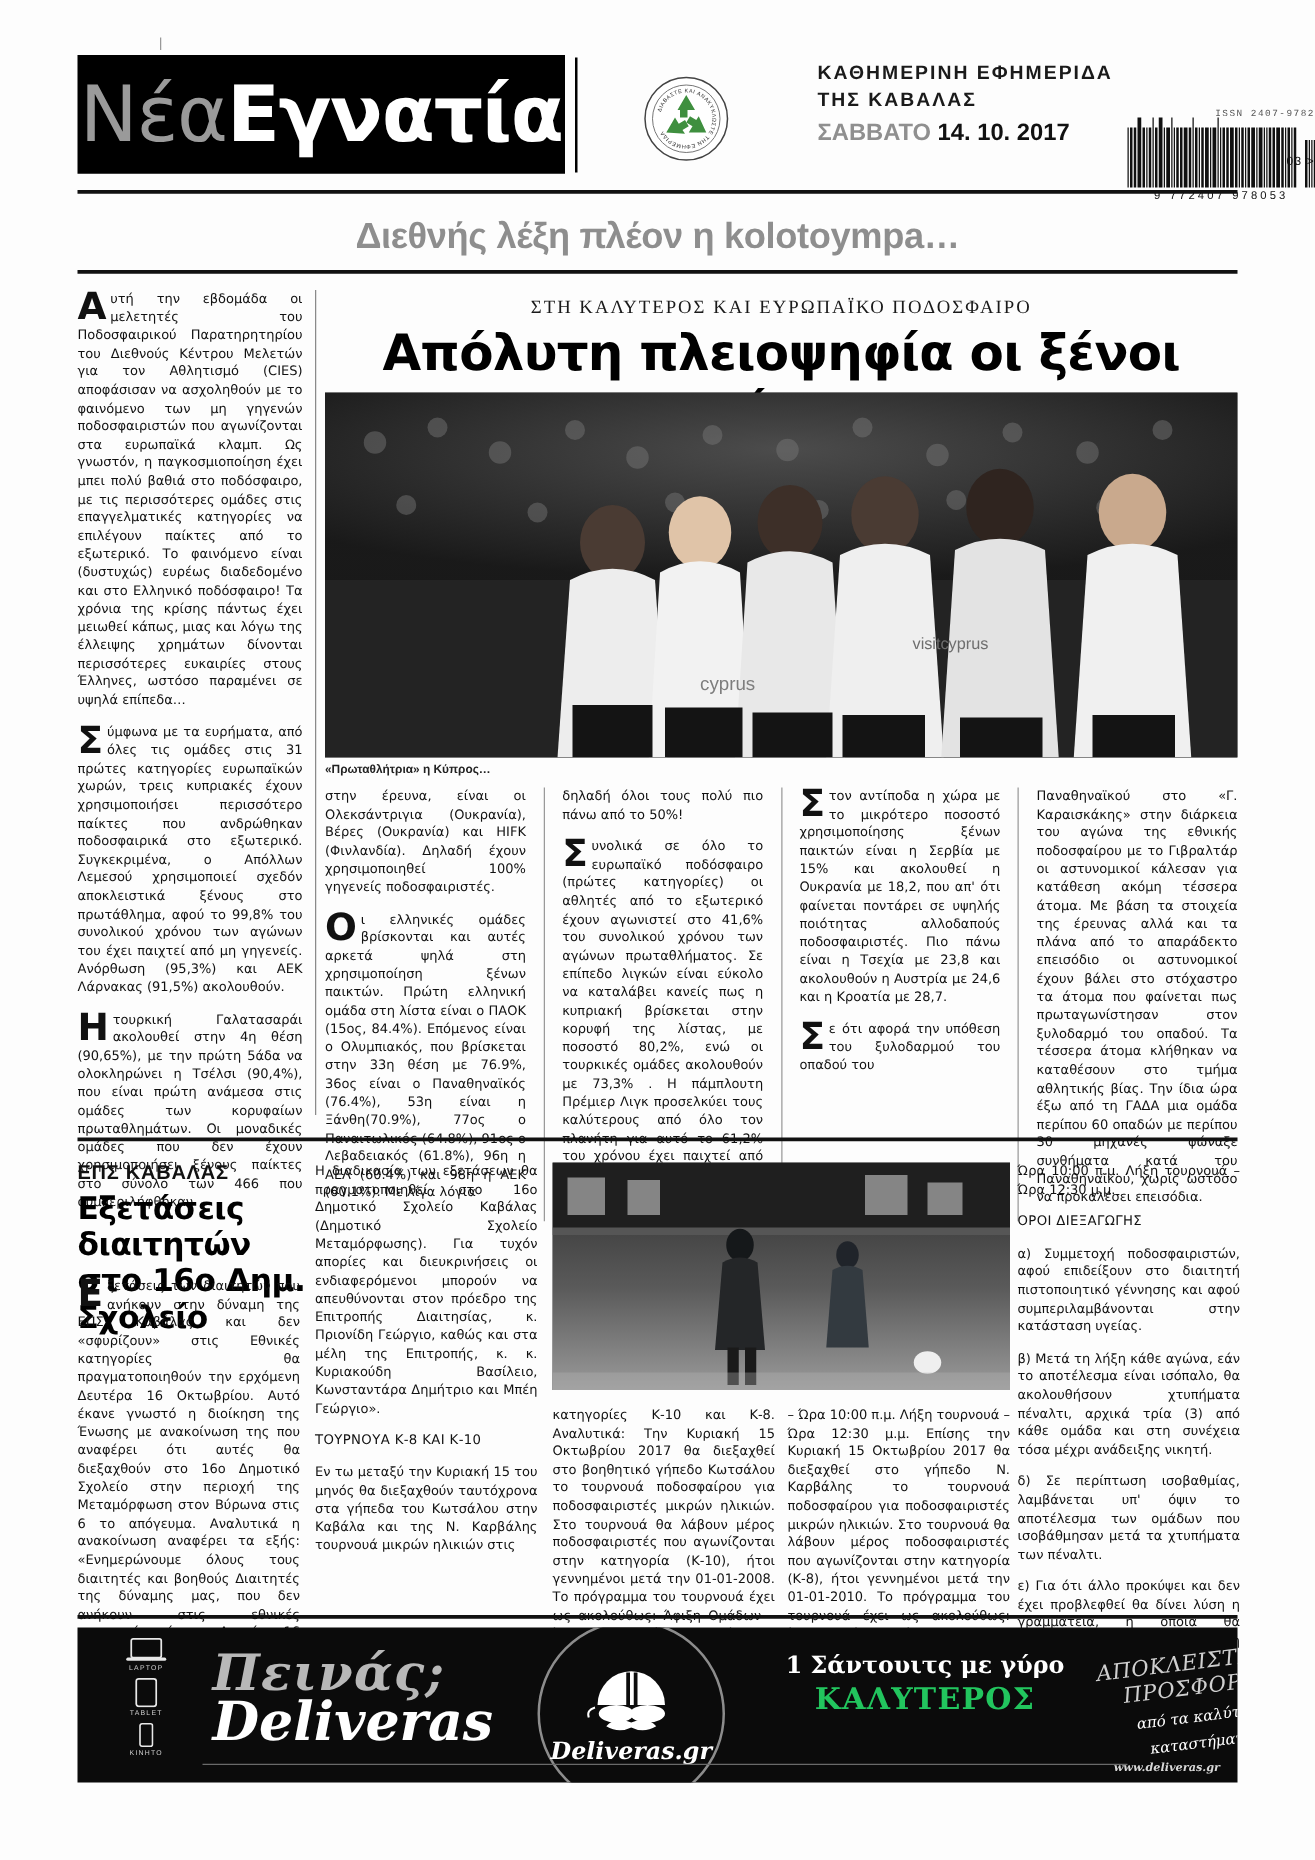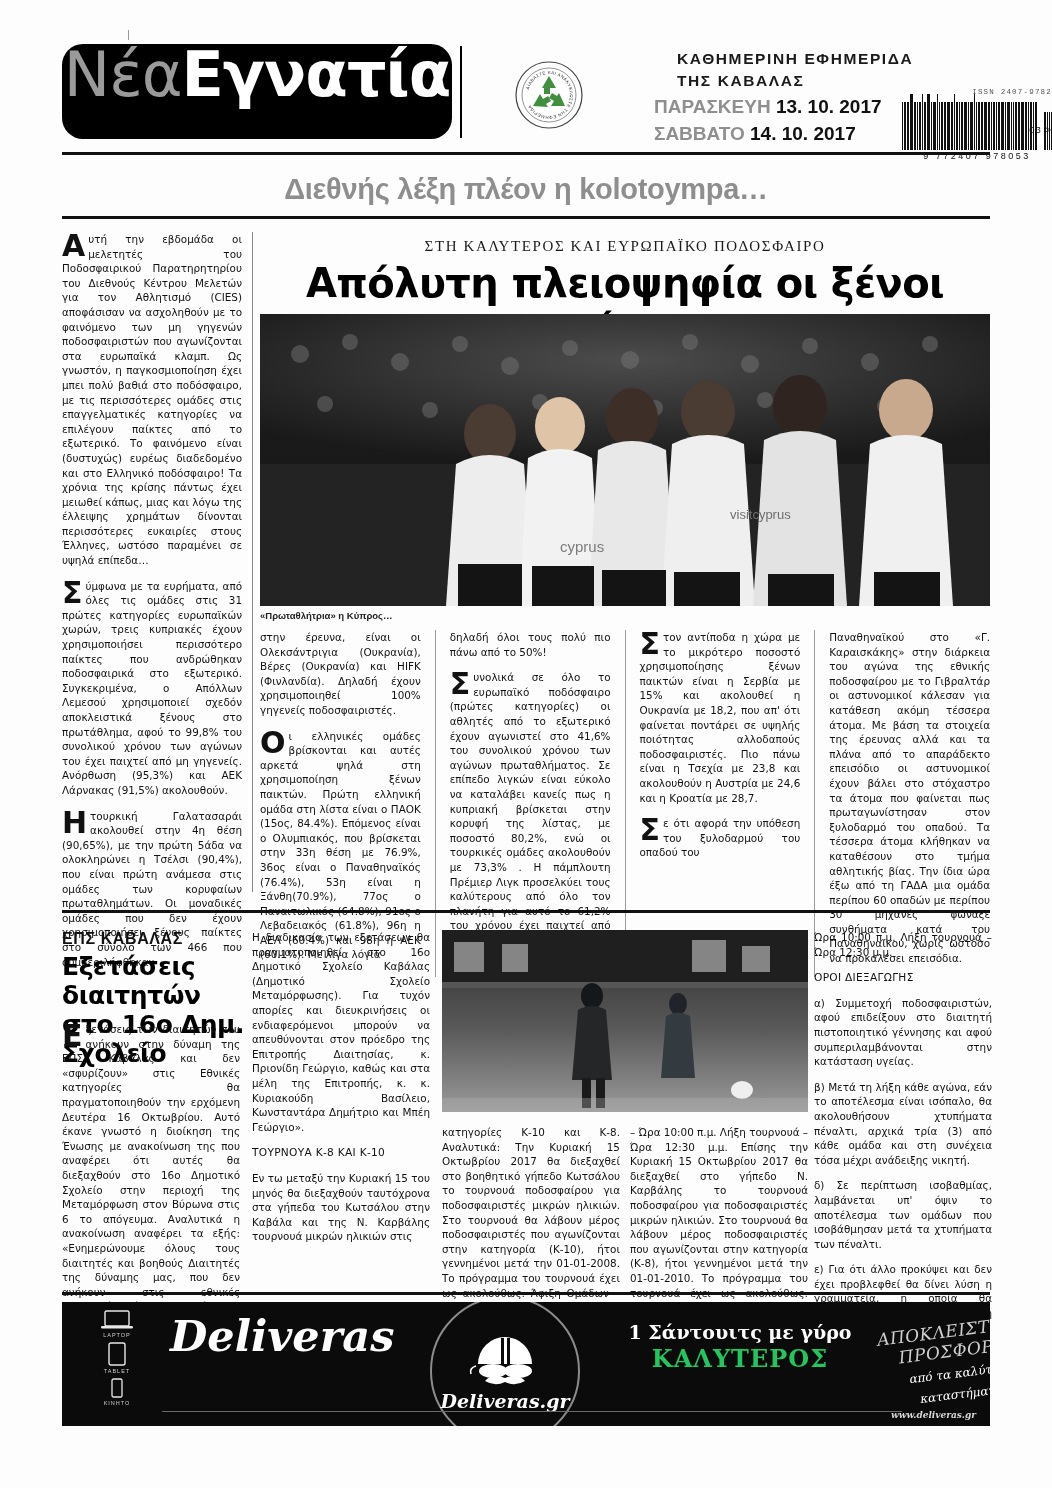--- a/index.html
+++ b/index.html
@@ -13,33 +13,33 @@
   }
   .page{
     position:absolute;left:0;top:0;width:1052px;height:1488px;
     background:#fdfdfd;
   }
 
   
   .masthead{position:absolute;left:62px;top:38px;width:928px;height:110px;}
   .logo-box{
     position:absolute;left:0;top:6px;width:390px;height:95px;
-    background:#000;display:flex;align-items:flex-start;justify-content:center;border-radius:21px;
+    background:#000;display:flex;align-items:center;justify-content:center;
   }
   .logo-text{font-size:62px;line-height:62px;letter-spacing:-1px;white-space:nowrap;
     font-family:"DejaVu Sans", sans-serif;}
   .logo-nea{color:#9a9a9a;font-weight:400;}
   .logo-egn{color:#ffffff;font-weight:700;}
   .logo-rule{position:absolute;left:398px;top:8px;width:2px;height:92px;background:#000;}
 
   .recycle{position:absolute;left:452px;top:22px;width:70px;height:70px;}
   .recycle svg{display:block;}
 
   .head-right{position:absolute;left:592px;top:10px;width:260px;}
-  .hr-line1,.hr-line2{font-size:15.5px;font-weight:700;letter-spacing:1.6px;color:#1a1a1a;line-height:22px;margin-left:23px;}
+  .hr-line1,.hr-line2{font-size:15.5px;font-weight:700;letter-spacing:1.6px;color:#1a1a1a;line-height:22px;}
   .hr-date{font-size:19px;line-height:25px;margin-top:2px;color:#8f8f8f;font-weight:700;}
   .hr-date b{color:#111;font-weight:700;}
 
   .barcode-wrap{position:absolute;left:840px;top:50px;width:150px;}
   .issn{font-size:7.5px;letter-spacing:1.2px;color:#555;text-align:right;
     font-family:"Liberation Mono", monospace;margin-bottom:2px;}
   .bc-row{display:flex;align-items:flex-end;}
   .bc-main{height:52px;display:flex;align-items:flex-end;}
   .bc-small{height:40px;display:flex;align-items:flex-end;margin-left:6px;}
   .bar{background:#111;margin-right:1px;}
@@ -164,24 +164,20 @@
         </defs>
         <text font-size="4.4" fill="#333" font-family="Liberation Sans, sans-serif" letter-spacing="0.4">
           <textPath href="#seal-arc" startOffset="4%">ΔΙΑΒΑΣΤΕ ΚΑΙ ΑΝΑΚΥΚΛΩΣΤΕ ΤΗΝ ΕΦΗΜΕΡΙΔΑ</textPath>
         </text>
       </svg>
     </div>
 
     <div class="head-right">
       <div class="hr-line1">ΚΑΘΗΜΕΡΙΝΗ ΕΦΗΜΕΡΙΔΑ</div>
       <div class="hr-line2">ΤΗΣ ΚΑΒΑΛΑΣ</div>
-      <div class="hr-date">
-        <span>ΠΑΡΑΣΚΕΥΗ</span>
-        <b>13. 10. 2017</b>
-      </div>
       <div class="hr-date">
         <span>ΣΑΒΒΑΤΟ</span>
         <b>14. 10. 2017</b>
       </div>
     </div>
 
     <div class="barcode-wrap">
       <div class="issn">ISSN 2407-9782</div>
       <div class="bc-row">
         <div class="bc-main" id="bcmain">
@@ -450,20 +446,21 @@
       </div>
       <div class="dev">
         <svg width="12" height="20" viewBox="0 0 12 20">
           <rect x="1" y="1" width="10" height="18" rx="1.6" fill="none" stroke="#e8e8e8" stroke-width="1.3"></rect>
         </svg>
         <div class="dev-label">ΚΙΝΗΤΟ</div>
       </div>
     </div>
 
     <div class="ad-hungry">
+      <div class="ad-line1">Πεινάς;</div>
       <div class="ad-line2">Deliveras</div>
     </div>
 
     <div class="ad-circle">
       <svg width="74" height="58" viewBox="0 0 74 58">
         <path d="M10 34 a27 27 0 0 1 54 0 z" fill="#ffffff"></path>
         <rect x="33" y="8" width="3" height="26" fill="#0b0b0b"></rect>
         <rect x="39" y="8" width="3" height="26" fill="#0b0b0b"></rect>
         <ellipse cx="25" cy="41" rx="14" ry="7" fill="#ffffff"></ellipse>
         <ellipse cx="50" cy="41" rx="14" ry="7" fill="#ffffff"></ellipse>

